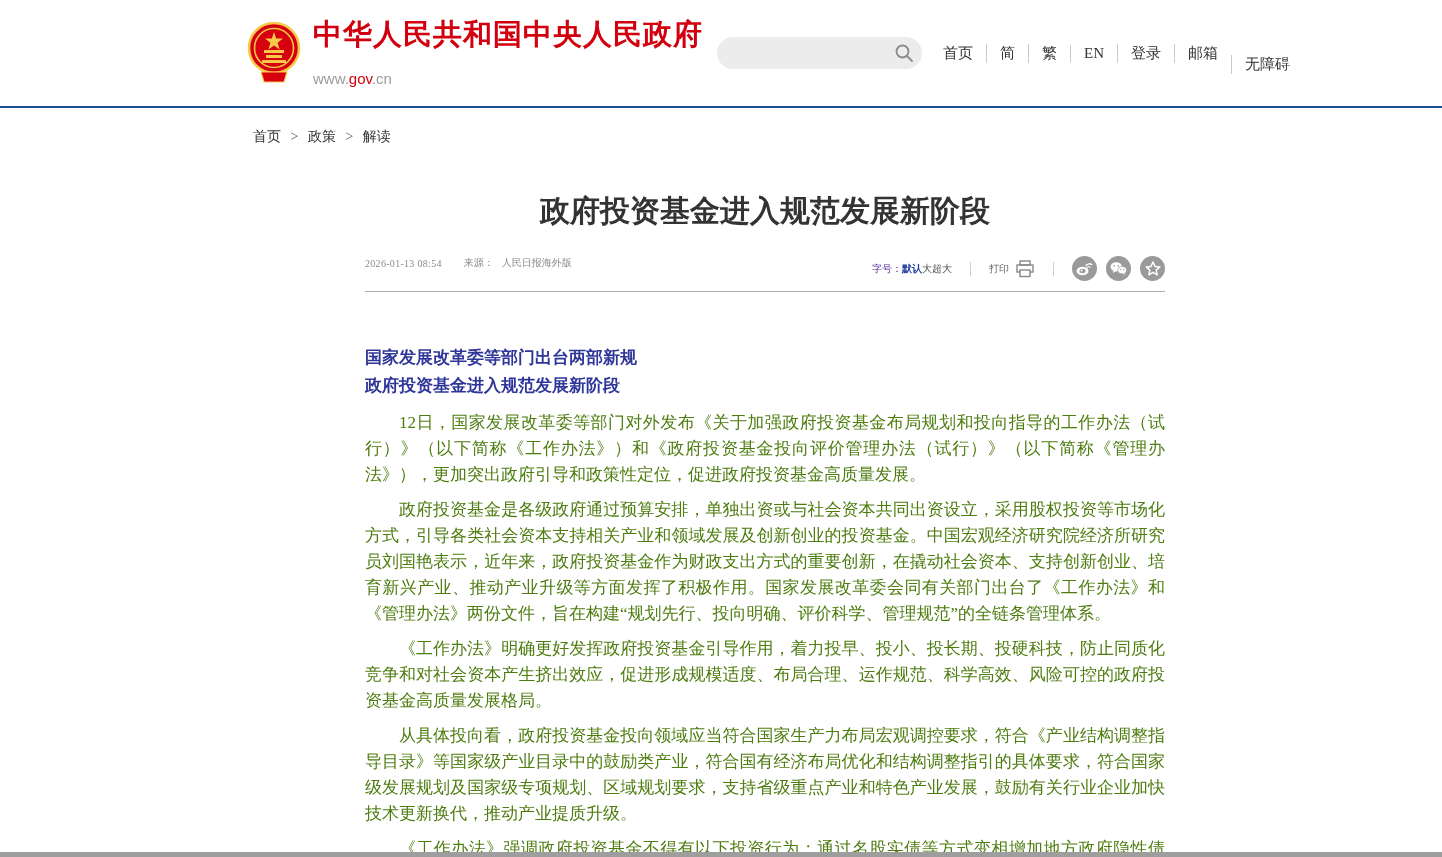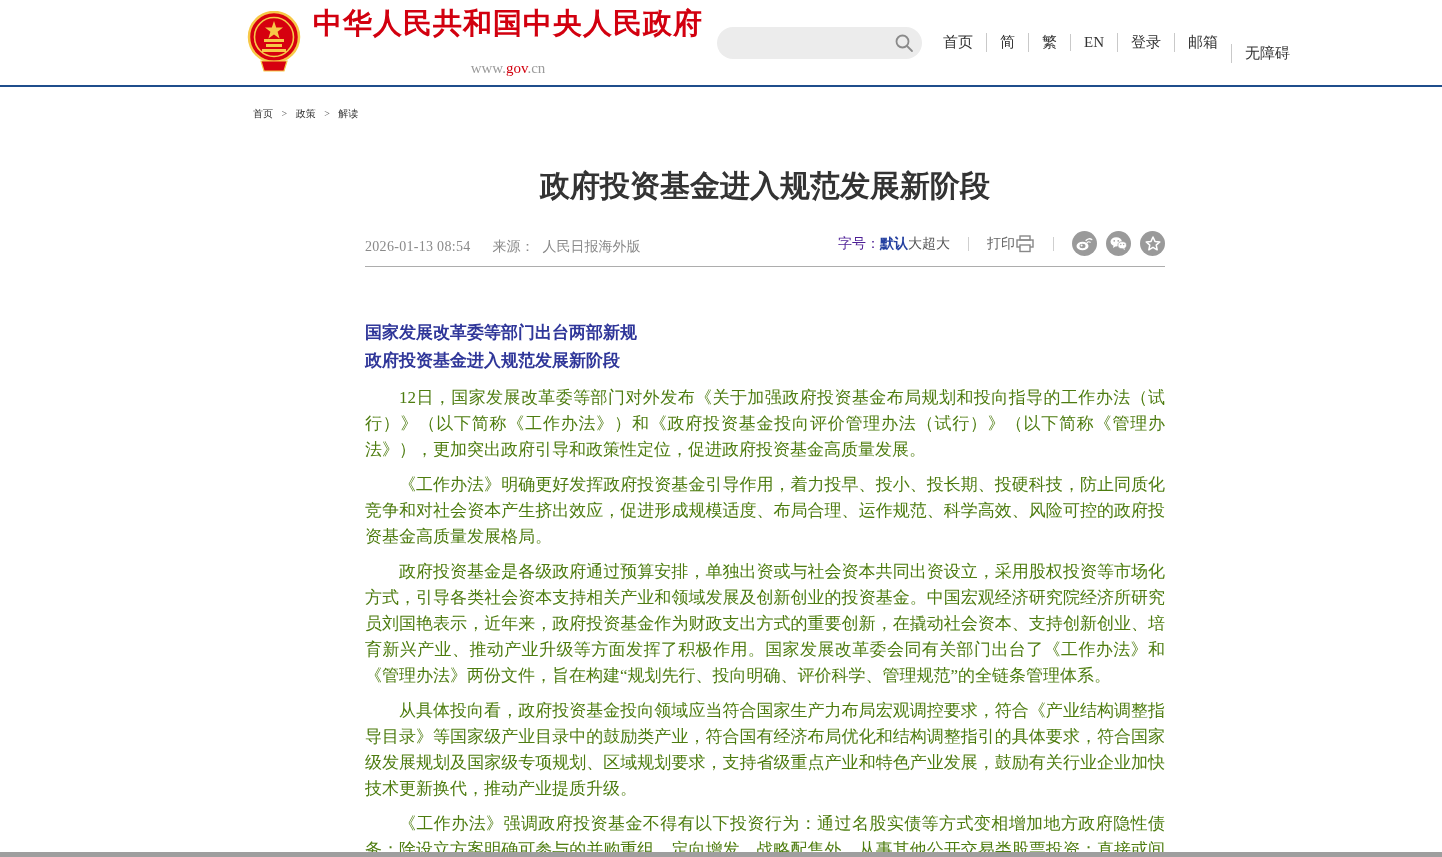--- a/index.html
+++ b/index.html
@@ -4,75 +4,75 @@
 <style>
   * { margin:0; padding:0; box-sizing:border-box; }
   html,body { background:#fff; }
   body {
     width:1442px; height:857px; overflow:hidden; position:relative;
     font-family:"Liberation Serif","DejaVu Serif",serif; color:#333;
   }
 
   
   .header {
-    height:87px; display:flex; align-items:center; justify-content:space-between;
+    height:108px; display:flex; align-items:center; justify-content:space-between;
     padding:0 152px 0 247px; border-bottom:2px solid #1f4e8c; background:#fff;
   }
   .logo { display:flex; align-items:center; gap:12px; }
   .logo-emblem { width:54px; height:62px; flex:0 0 auto; }
   .logo-text-col { display:flex; flex-direction:column; }
   .logo-title {
     font-family:"Liberation Sans","DejaVu Sans",sans-serif;
     font-size:29px; font-weight:bold; color:#d2000f; letter-spacing:1px; line-height:1.1;
   }
-  .logo-url { font-family:Liberation Serif, serif; font-size:15px; color:#9b9b9b; margin-top:20px;text-align:center; }
+  .logo-url { font-family:Liberation Sans, sans-serif; font-size:15px; color:#9b9b9b; margin-top:20px; }
   .logo-url .gov { color:#d2000f; }
 
   .header-right { display:flex; align-items:center; }
   .search-box {
     position:relative; width:205px; height:32px; background:#ececec;
     border:none; border-radius:16px; margin-right:8px;
   }
   .search-input {
     width:100%; height:100%; background:transparent; border:none; outline:none;
     border-radius:16px; padding:0 34px 0 14px; font-size:14px; color:#333;
   }
   .search-icon { position:absolute; right:8px; top:6px; width:20px; height:20px; }
 
   .top-nav { display:flex; align-items:center; font-size:15px; color:#333; }
   .top-nav .nav-item { cursor:pointer; padding:0 13px; white-space:nowrap; }
   .top-nav .nav-item + .nav-item { border-left:1px solid #c9c9c9; }
   .top-nav .nav-item:last-child { padding-right:0;margin-top:22px; }
 
   
-  .breadcrumb { margin:20px 16px 0 253px; font-size:10px; color:#333; }
+  .breadcrumb { margin:20px 16px 0 253px; font-size:14px; color:#333; }
   .breadcrumb span { cursor:pointer; }
   .breadcrumb .sep { color:#555; margin:0 6px; cursor:default; }
 
   
   .article { width:800px; margin:0 auto 0 365px; }
   .article-title {
     margin-top:44px; text-align:center;
     font-family:"Liberation Sans","DejaVu Sans",sans-serif;
     font-size:30px; font-weight:600; color:#333; line-height:42px;
   }
   .meta-row {
-    margin-top:24px; display:flex; justify-content:space-between; align-items:flex-end;
+    margin-top:24px; display:flex; justify-content:space-between; align-items:flex-start;
     padding-bottom:10px; border-bottom:1px solid #adadad;
-    font-size:14px; color:#8a8a8a;
+    font-size:10px; color:#8a8a8a;
   }
   .meta-left { display:flex; align-items:center; gap:8px; }
   .meta-left .date { letter-spacing:0.3px; }
   .meta-left .src-label { margin-left:14px; }
   .meta-right { display:flex; align-items:center; }
   .fs-label { color:#4c1d95; }
   .fs-opt { margin-left:0; color:#555; cursor:pointer; }
   .fs-opt.active { color:#2440a0; font-weight:bold; }
   .meta-sep { width:1px; height:14px; background:#cfcfcf; margin:0 18px; }
-  .print-btn { display:flex; align-items:center; color:#666; cursor:pointer; }
+  .print-btn { display:flex; align-items:center; gap:6px; color:#666; cursor:pointer; }
   .share-icons { display:flex; align-items:center; gap:9px; }
   .share-circle {
     width:25px; height:25px; border-radius:50%; background:#9a9a9a;
     display:flex; align-items:center; justify-content:center; cursor:pointer;
   }
 
   
   .article-body { margin-top:52px; font-size:17px; }
   .sub-title {
     text-align:left; color:#2f3699; font-weight:bold; line-height:28px; font-size:17px;
@@ -191,22 +191,22 @@
       </span>
     </div>
   </div>
 
   <div class="article-body">
     <div class="sub-title">国家发展改革委等部门出台两部新规</div>
     <div class="sub-title">政府投资基金进入规范发展新阶段</div>
 
     <div class="paragraphs">
       <p>12日，国家发展改革委等部门对外发布《关于加强政府投资基金布局规划和投向指导的工作办法（试行）》（以下简称《工作办法》）和《政府投资基金投向评价管理办法（试行）》（以下简称《管理办法》），更加突出政府引导和政策性定位，促进政府投资基金高质量发展。</p>
+      <p>政府投资基金是各级政府通过预算安排，单独出资或与社会资本共同出资设立，采用股权投资等市场化方式，引导各类社会资本支持相关产业和领域发展及创新创业的投资基金。中国宏观经济研究院经济所研究员刘国艳表示，近年来，政府投资基金作为财政支出方式的重要创新，在撬动社会资本、支持创新创业、培育新兴产业、推动产业升级等方面发挥了积极作用。国家发展改革委会同有关部门出台了《工作办法》和《管理办法》两份文件，旨在构建“规划先行、投向明确、评价科学、管理规范”的全链条管理体系。</p>
       <p>《工作办法》明确更好发挥政府投资基金引导作用，着力投早、投小、投长期、投硬科技，防止同质化竞争和对社会资本产生挤出效应，促进形成规模适度、布局合理、运作规范、科学高效、风险可控的政府投资基金高质量发展格局。</p>
-      <p>政府投资基金是各级政府通过预算安排，单独出资或与社会资本共同出资设立，采用股权投资等市场化方式，引导各类社会资本支持相关产业和领域发展及创新创业的投资基金。中国宏观经济研究院经济所研究员刘国艳表示，近年来，政府投资基金作为财政支出方式的重要创新，在撬动社会资本、支持创新创业、培育新兴产业、推动产业升级等方面发挥了积极作用。国家发展改革委会同有关部门出台了《工作办法》和《管理办法》两份文件，旨在构建“规划先行、投向明确、评价科学、管理规范”的全链条管理体系。</p>
       <p>从具体投向看，政府投资基金投向领域应当符合国家生产力布局宏观调控要求，符合《产业结构调整指导目录》等国家级产业目录中的鼓励类产业，符合国有经济布局优化和结构调整指引的具体要求，符合国家级发展规划及国家级专项规划、区域规划要求，支持省级重点产业和特色产业发展，鼓励有关行业企业加快技术更新换代，推动产业提质升级。</p>
       <p>《工作办法》强调政府投资基金不得有以下投资行为：通过名股实债等方式变相增加地方政府隐性债务；除设立方案明确可参与的并购重组、定向增发、战略配售外，从事其他公开交易类股票投资；直接或间接从事期货等衍生品类交易；为企业或项目提供担保；开展承担无限责任的投资。财政部门、基金监管部门另有规定的从其规定。</p>
 
     </div>
   </div>
 </div>
 
 <div class="h-scrollbar"></div>
 
 </body></html>

